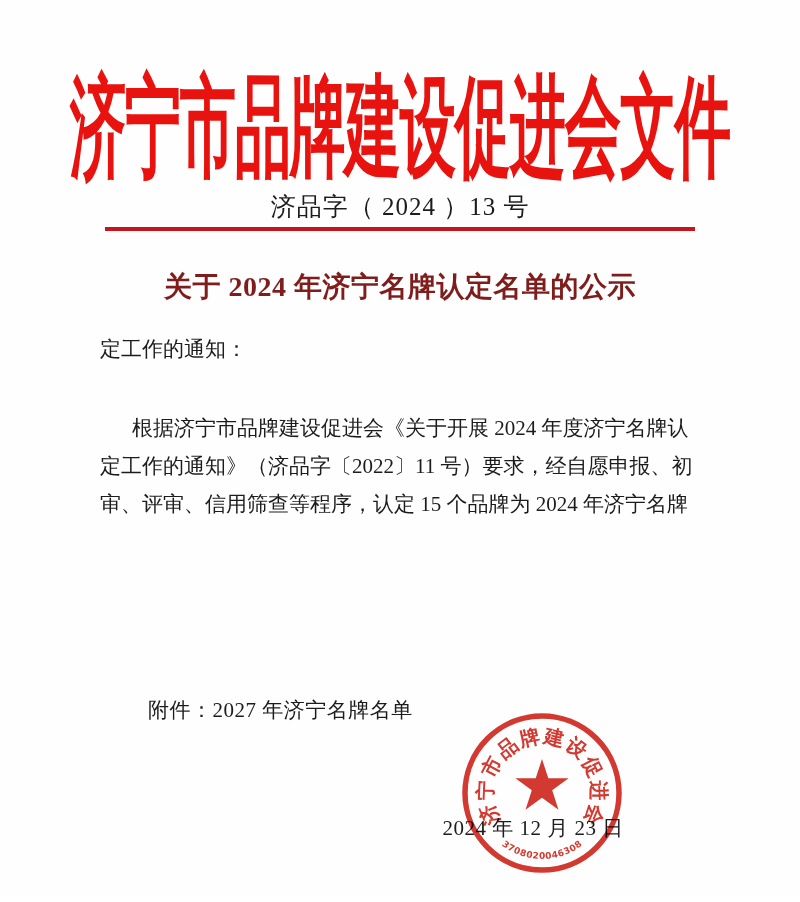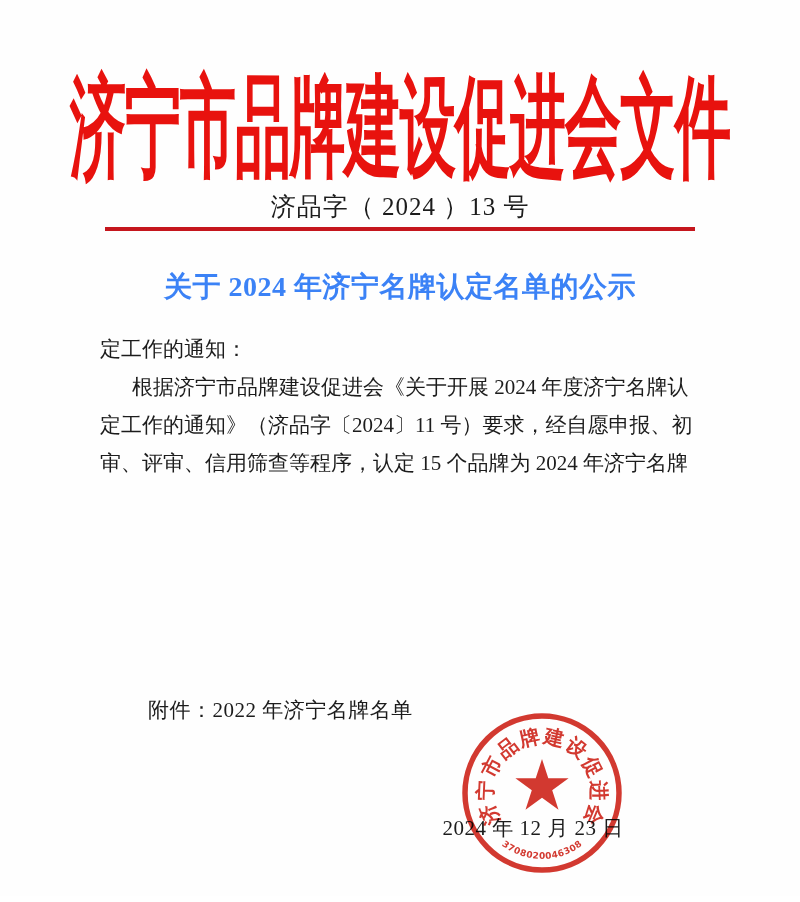--- a/index.html
+++ b/index.html
@@ -28,28 +28,28 @@
     font-size:25px; letter-spacing:1px;
   }
   .red-rule {
     position:absolute; top:227px; left:105px; width:590px; height:4px;
     background:var(--rule-red,#c5161d);
   }
   .doc-title {
     position:absolute; top:268px; left:0; width:800px;
     text-align:center;
     font-size:28px; font-weight:bold; letter-spacing:0.5px;
-    color:#3b82f6;
+    color:#7f1d1d;
   }
   .body-block {
     position:absolute; top:330px; left:100px; width:600px;
     font-size:21px; line-height:38px;
   }
   .body-line { white-space:nowrap; }
-  .body-line.indent { padding-left:32px; }
+  .body-line.indent { padding-left:32px;margin-top:41px; }
   .attachment-line {
     position:absolute; top:696px; left:148px;
     font-size:21px; letter-spacing:0.5px;
   }
   .sign-block {
     position:absolute; top:804px; left:413px; width:240px;
     text-align:center;
   }
   .signer { font-size:21px; letter-spacing:1px; line-height:30px; }
   .sign-date { font-size:21px; letter-spacing:0.5px; margin-top:10px; }
@@ -71,25 +71,25 @@
 
   <div class="doc-number">济品字（ 2024 ）13 号</div>
 
   <div class="red-rule"></div>
 
   <div class="doc-title">关于 2024 年济宁名牌认定名单的公示</div>
 
   <div class="body-block">
     <div class="body-line">定工作的通知：</div>
     <div class="body-line indent">根据济宁市品牌建设促进会《关于开展 2024 年度济宁名牌认</div>
-    <div class="body-line">定工作的通知》（济品字〔2024〕11 号）要求，经自愿申报、初</div>
+    <div class="body-line">定工作的通知》（济品字〔2022〕11 号）要求，经自愿申报、初</div>
     <div class="body-line">审、评审、信用筛查等程序，认定 15 个品牌为 2024 年济宁名牌</div>
   </div>
 
-  <div class="attachment-line">附件：2022 年济宁名牌名单</div>
+  <div class="attachment-line">附件：2027 年济宁名牌名单</div>
 
   <div class="sign-block">
     <div class="sign-date">2024 年 12 月 23 日</div>
   </div>
 
   <div class="seal">
     <svg viewBox="0 0 172 172" xmlns="http://www.w3.org/2000/svg">
       <circle cx="86" cy="86" r="77" fill="none" stroke-width="5.5" stroke="#d0281e"></circle>
       <path d="M86 52 L92.3 71.3 L112.6 71.3 L96.2 83.3 L102.5 102.7 L86 90.7 L69.5 102.7 L75.8 83.3 L59.4 71.3 L79.7 71.3 Z" fill="#d0281e"></path>
       <g class="seal-arc-text">

